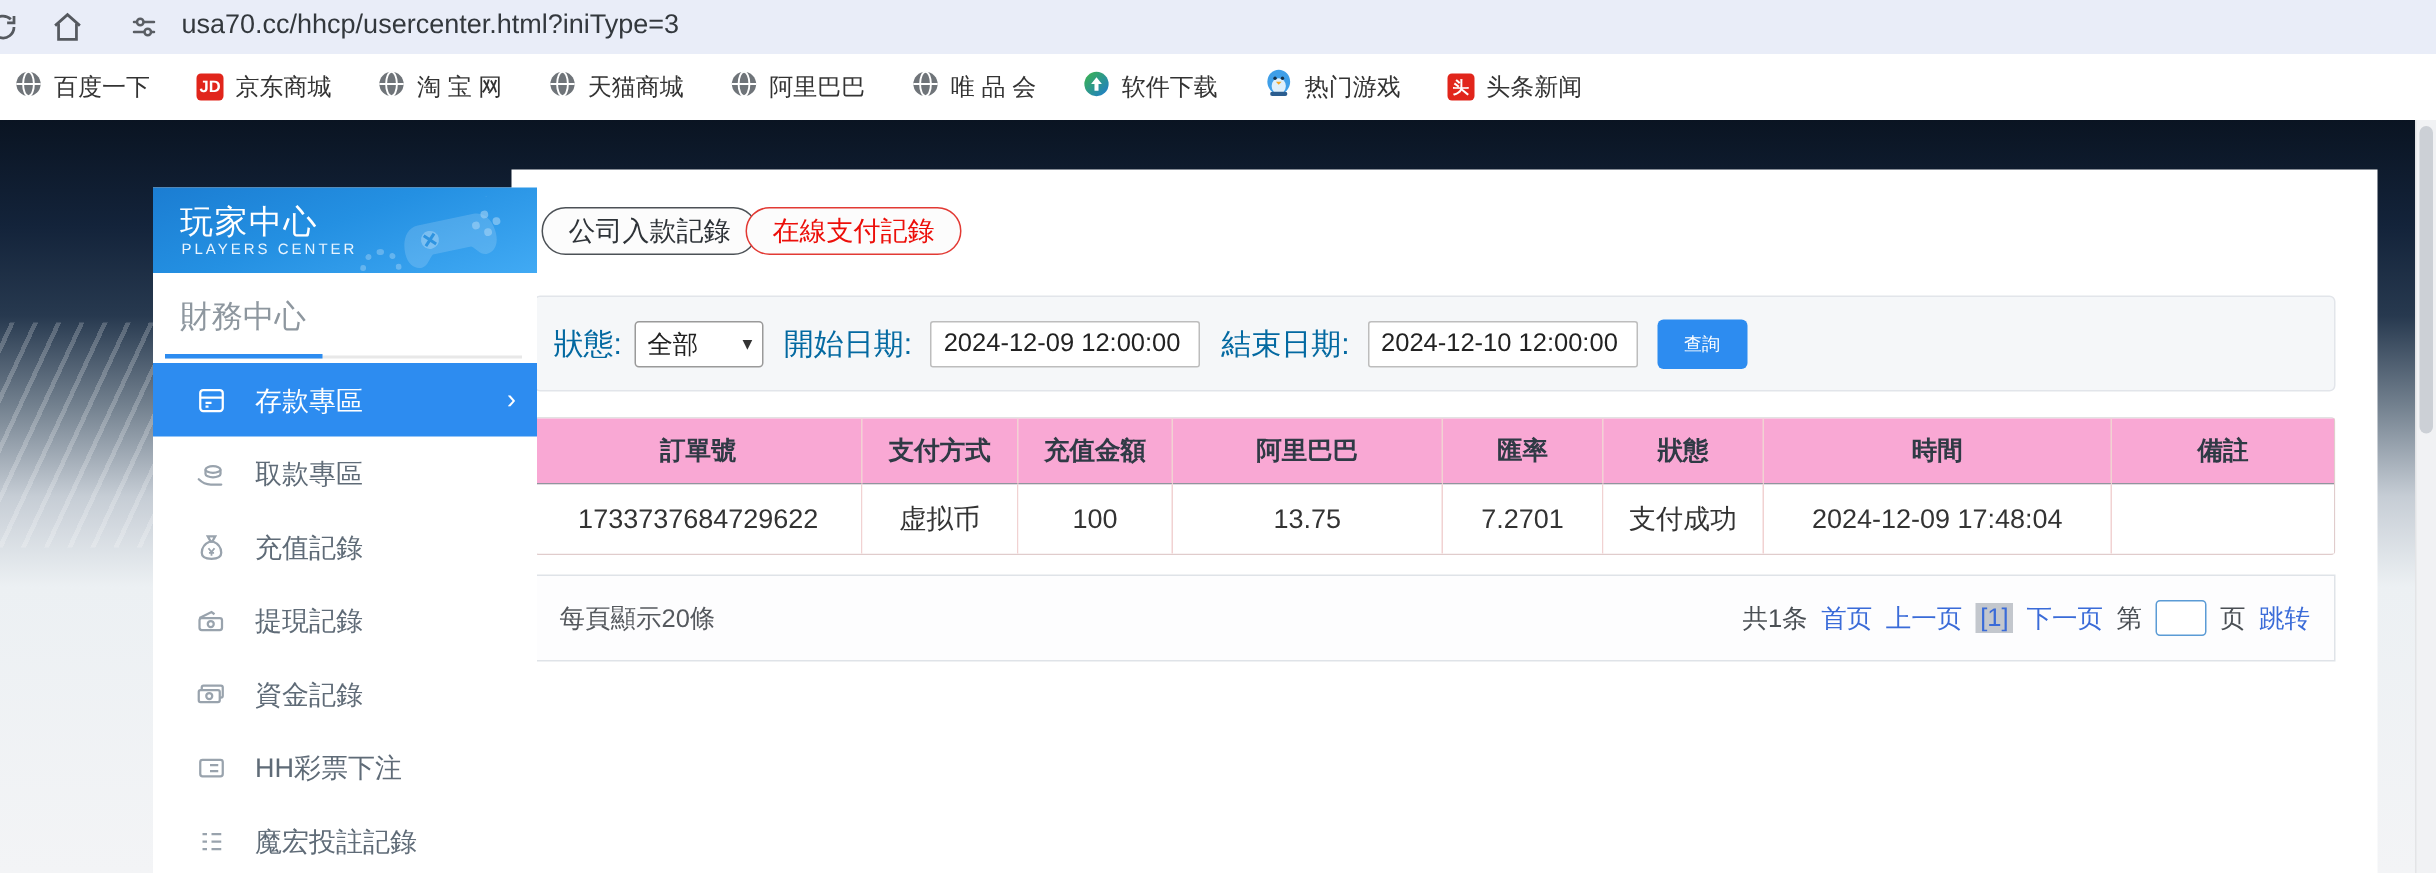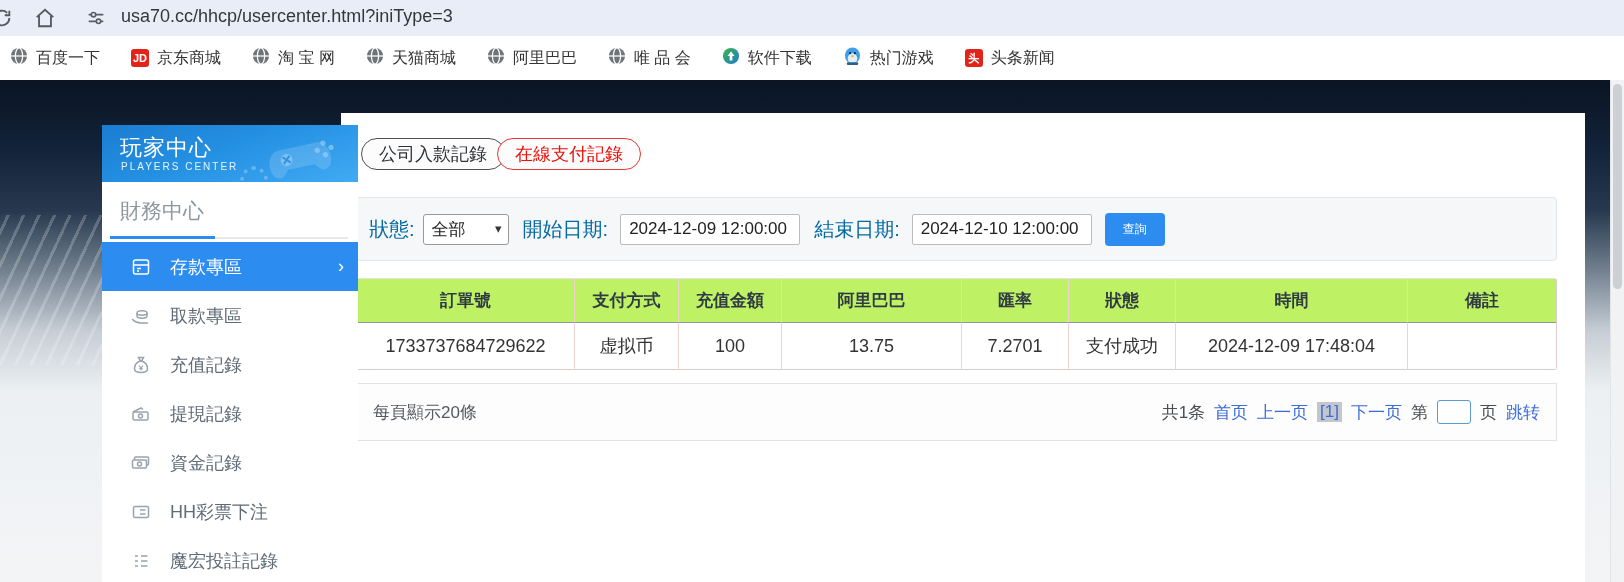--- a/index.html
+++ b/index.html
@@ -57,21 +57,21 @@
     font-family:inherit; }
   #start-label { margin-left:14px; }
   #end-label { margin-left:14px; }
   #search-btn { margin-left:13px; width:60px; height:33px; background:#2d8cf0;
     color:#fff; border:none; border-radius:4px; font-size:12px; cursor:pointer;
     font-family:inherit; }
 
   #orders-table { position:absolute; left:15px; top:165px; width:1201px;
     border-collapse:separate; border-spacing:0; table-layout:fixed;
     border:1px solid #e0cccc; border-top-color:#e2e2e2; border-radius:3px; }
-  #orders-table th { height:44px; background:#bef264; font-size:17px; font-weight:bold;
+  #orders-table th { height:44px; background:#f9a8d4; font-size:17px; font-weight:bold;
     color:#2f3a45; border-bottom:1px solid #8f969e; border-right:1px solid #f1d2d2; }
   #orders-table th:last-child { border-right:none; }
   #orders-table td { height:46px; background:#fff; font-size:18px; color:#333;
     text-align:center; border-right:1px solid #f1d2d2;margin-top:18px; }
   #orders-table td:last-child { border-right:none; }
 
   #pagination { position:absolute; left:15px; top:270px; width:1201px; height:58px;
     background:#fdfdfe; border:1px solid #dfe3e8; border-radius:0;
     display:flex; align-items:center; padding:0 16px; }
   #page-size { font-size:17px; color:#55595e; }

